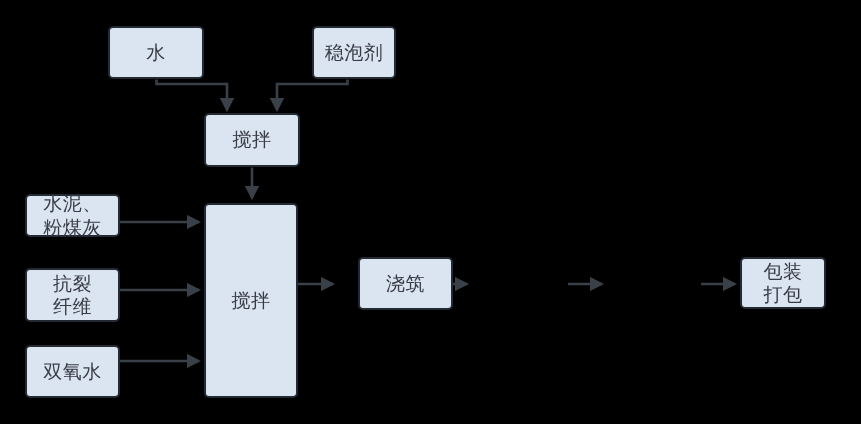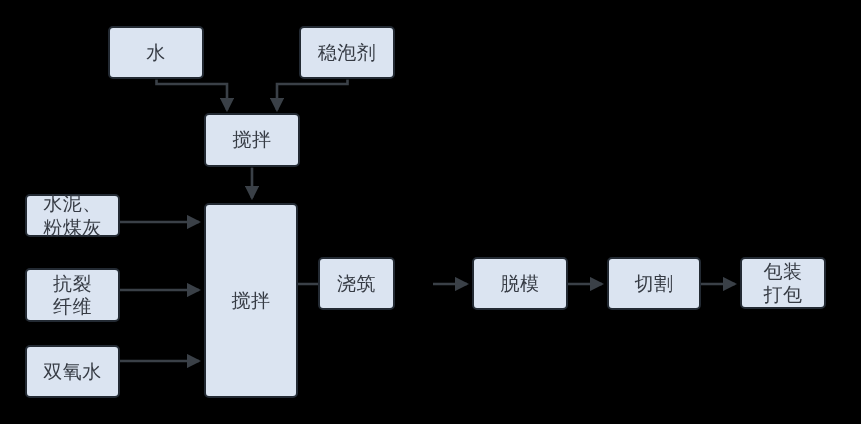--- a/index.html
+++ b/index.html
@@ -71,21 +71,21 @@
     <path d="M298,284 L333,284" marker-end="url(#arrow)"></path>
     <path d="M433,284 L467,284" marker-end="url(#arrow)"></path>
     <path d="M568,284 L602,284" marker-end="url(#arrow)"></path>
     <path d="M701,284 L735,284" marker-end="url(#arrow)"></path>
   </svg>
 
   <div class="node" style="left:108px;top:26px;width:96px;height:53px">
     <span class="label">水</span>
   </div>
 
-  <div class="node" style="left:299px;top:26px;width:96px;height:53px">
+  <div class="node" style="left:312px;top:26px;width:84px;height:53px">
     <span class="label">稳泡剂</span>
   </div>
 
   <div class="node" style="left:204px;top:113px;width:96px;height:54px">
     <span class="label">搅拌</span>
   </div>
 
   <div class="node" style="left:25px;top:194px;width:95px;height:43px">
     <span class="label">水泥、
 粉煤灰</span>
@@ -97,30 +97,24 @@
   </div>
 
   <div class="node" style="left:25px;top:345px;width:95px;height:53px">
     <span class="label">双氧水</span>
   </div>
 
   <div class="node" style="left:204px;top:203px;width:94px;height:195px">
     <span class="label">搅拌</span>
   </div>
 
-  <div class="node" style="left:318px;top:257px;width:77px;height:53px">
+  <div class="node" style="left:358px;top:257px;width:95px;height:53px">
     <span class="label">浇筑</span>
   </div>
 
-  <div class="node" style="left:472px;top:257px;width:96px;height:53px">
-    <span class="label">脱模</span>
-  </div>
 
-  <div class="node" style="left:607px;top:257px;width:94px;height:53px">
-    <span class="label">切割</span>
-  </div>
 
   <div class="node" style="left:740px;top:257px;width:86px;height:52px">
     <span class="label">包装
 打包</span>
   </div>
 
 </div>
 
 </body></html>

